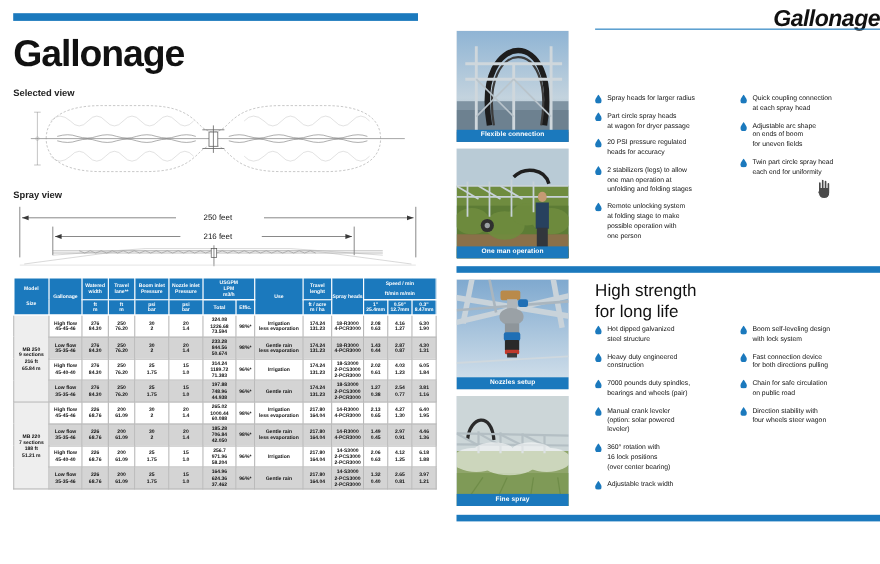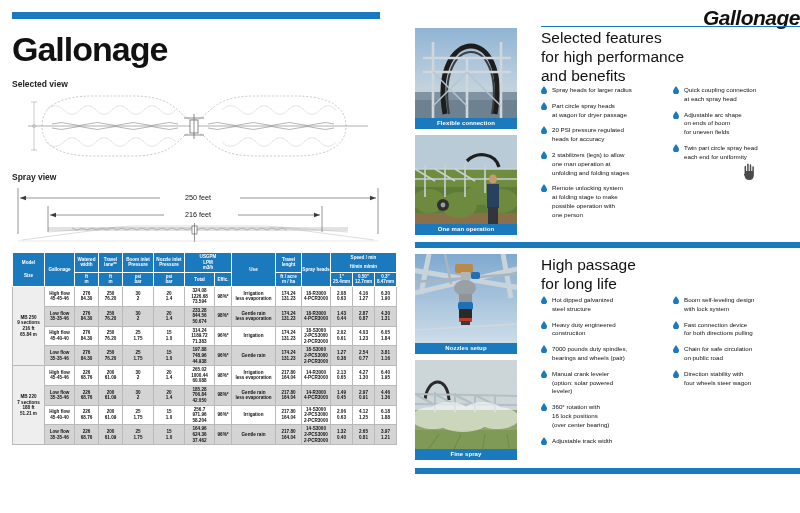--- a/index.html
+++ b/index.html
@@ -602,24 +602,21 @@
             <line x1="34" y1="100" x2="46" y2="74"></line>
           <line x1="66" y1="100" x2="70" y2="74"></line>
             <line x1="96" y1="100" x2="92" y2="74"></line>
         </g>
       </svg>
       <div class="cap">Fine spray</div>
     </div>
 
     <div class="bluebar" style="left:0; top:468px; width:385px; height:6px;"></div>
 
-    <div class="sec-title t-sel" style="white-space:pre-line">Selected features
-for high performance
-and benefits</div>
-    <div class="sec-title t-hs" style="white-space:pre-line">High passage
+    <div class="sec-title t-hs" style="white-space:pre-line">High strength
 for long life</div>
 
     <ul class="feat fc-a" id="feat-left">
         <li><span class="drop" style="transform: rotate(0deg);"><svg width="6" height="8" viewBox="0 0 6 8">
               <path d="M3 0 C3 0 0 4 0 5.4 A3 3 0 0 0 6 5.4 C6 4 3 0 3 0 Z" fill="#1b79bd"></path>
             </svg></span><span style="white-space: pre-line;">Spray heads for larger radius</span></li>
         <li><span class="drop" style="transform: rotate(0deg);"><svg width="6" height="8" viewBox="0 0 6 8">
               <path d="M3 0 C3 0 0 4 0 5.4 A3 3 0 0 0 6 5.4 C6 4 3 0 3 0 Z" fill="#1b79bd"></path>
             </svg></span><span style="white-space: pre-line;">Part circle spray heads
 at wagon for dryer passage</span></li>

